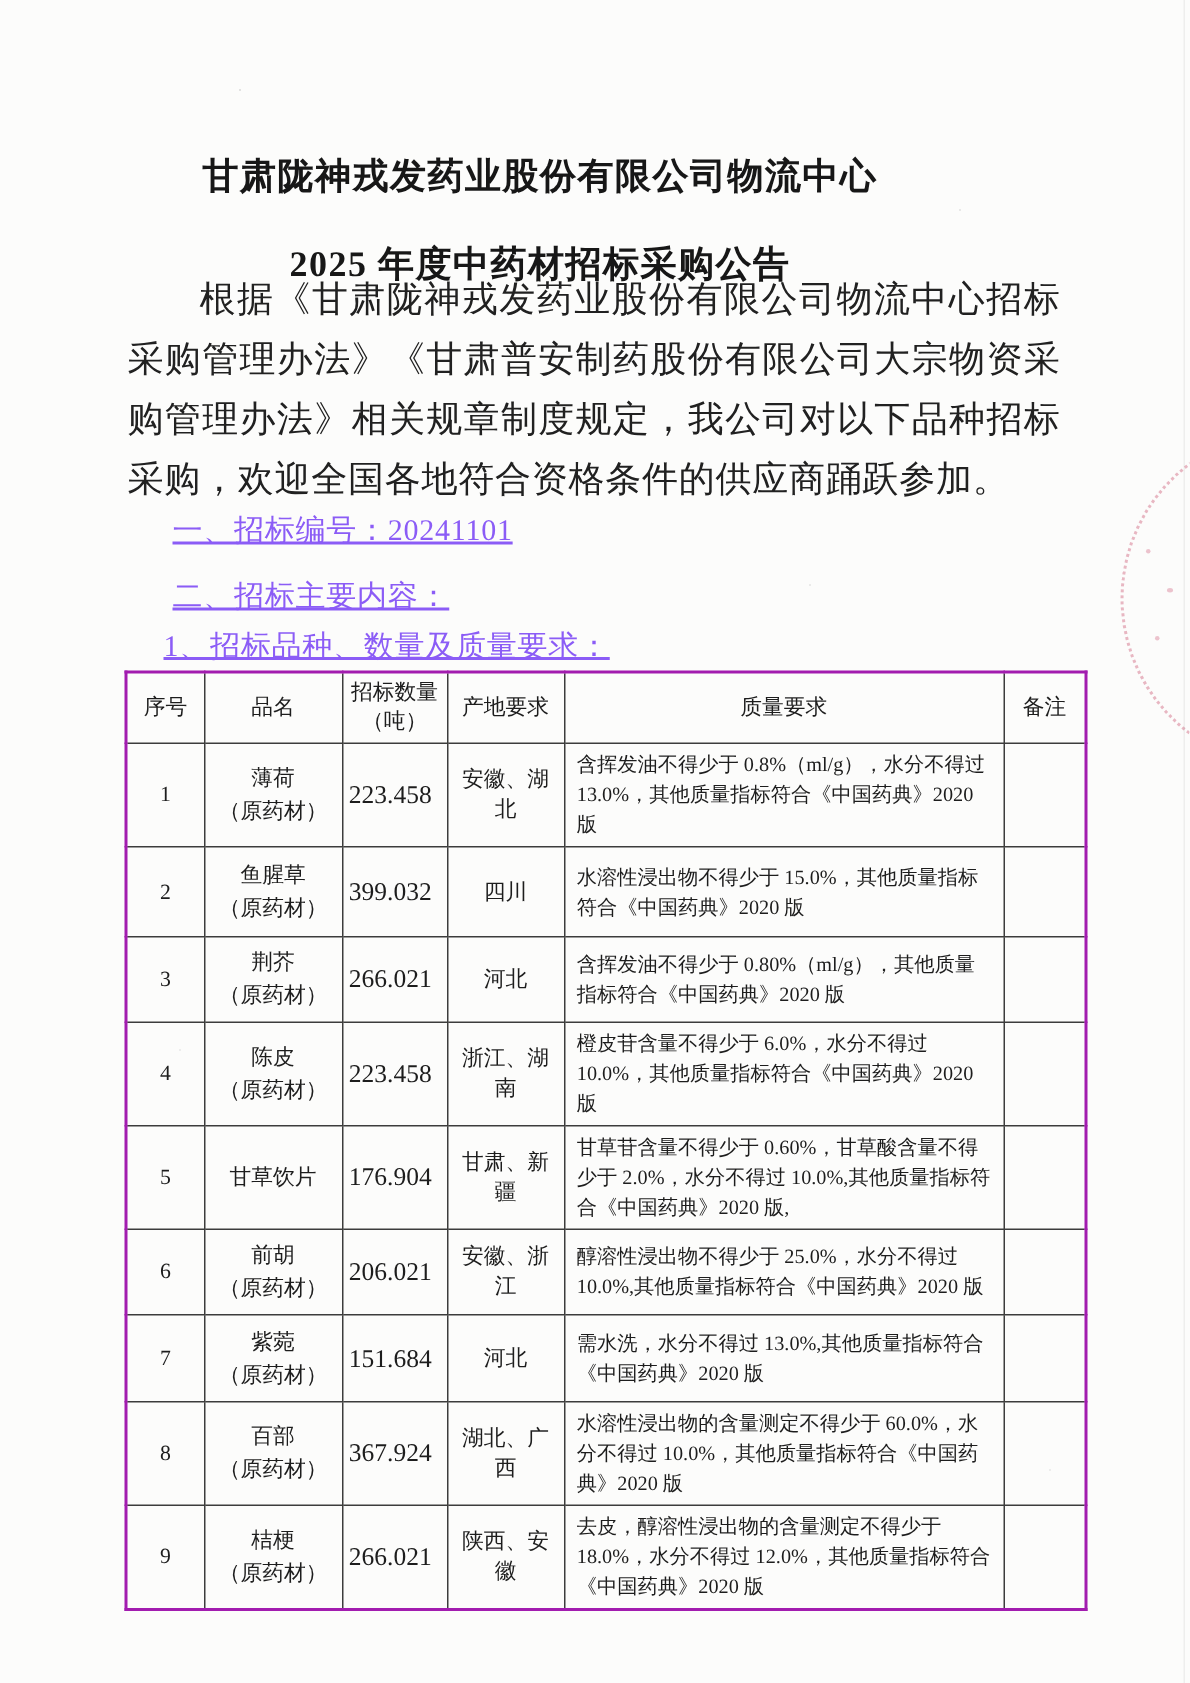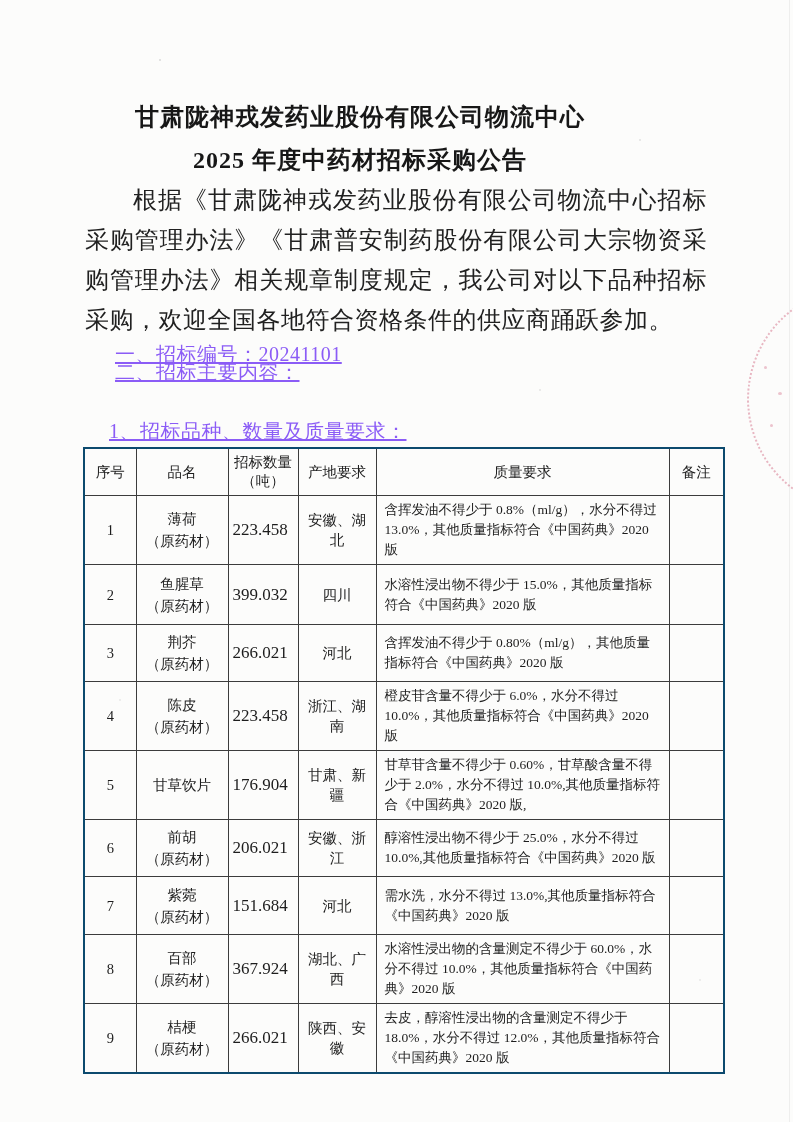--- a/index.html
+++ b/index.html
@@ -21,58 +21,58 @@
   .abs { position: absolute; }
   .title {
     left: 0; width: 720px;
     text-align: center;
     font-size: 24px;
     font-weight: bold;
     letter-spacing: 1px;
     color: #171717;
   }
   #title1 { top: 101px; }
-  #title2 { top: 144px; }
+  #title2 { top: 160px; }
   .para {
     left: 85px; width: 622px;
     font-size: 24px;
     line-height: 40px;
     letter-spacing: 0.5px;
     text-align: justify;
     color: #212121;
   }
   #intro { top: 180px; text-indent: 2em; }
   .section {
     left: 85px; width: 622px;
     font-size: 20px;
     line-height: 28px;
     letter-spacing: 0.5px;
     color: #8b5cf6;
     text-decoration: underline;
   }
   #sec1 { top: 340px; padding-left: 30px; }
-  #sec2 { top: 358px; padding-left: 30px; }
+  #sec2 { top: 384px; padding-left: 30px; }
   #sec3 { top: 417px; padding-left: 24px; }
 
   table.bid {
     position: absolute;
     top: 447px; left: 83px;
     width: 640px;
     border-collapse: collapse;
     table-layout: fixed;
     font-size: 13.5px;
     color: #1d1d1d;
   }
   table.bid th, table.bid td {
     border: 1.2px solid #3c3c3c;
     padding: 4px 4px;
     vertical-align: middle;
     overflow: hidden;
   }
-  table.bid { border: 2px solid #0c4a6e; }
+  table.bid { border: 2px solid #a21caf; }
   table.bid thead tr { height: 45px; }
   table.bid th {
     font-weight: normal;
     font-size: 14.5px;
     text-align: center;
     white-space: pre-line;
     line-height: 19px;
   }
   table.bid td { line-height: 20px; }
   table.bid td:nth-child(1) { text-align: center; font-size: 14.5px; }

